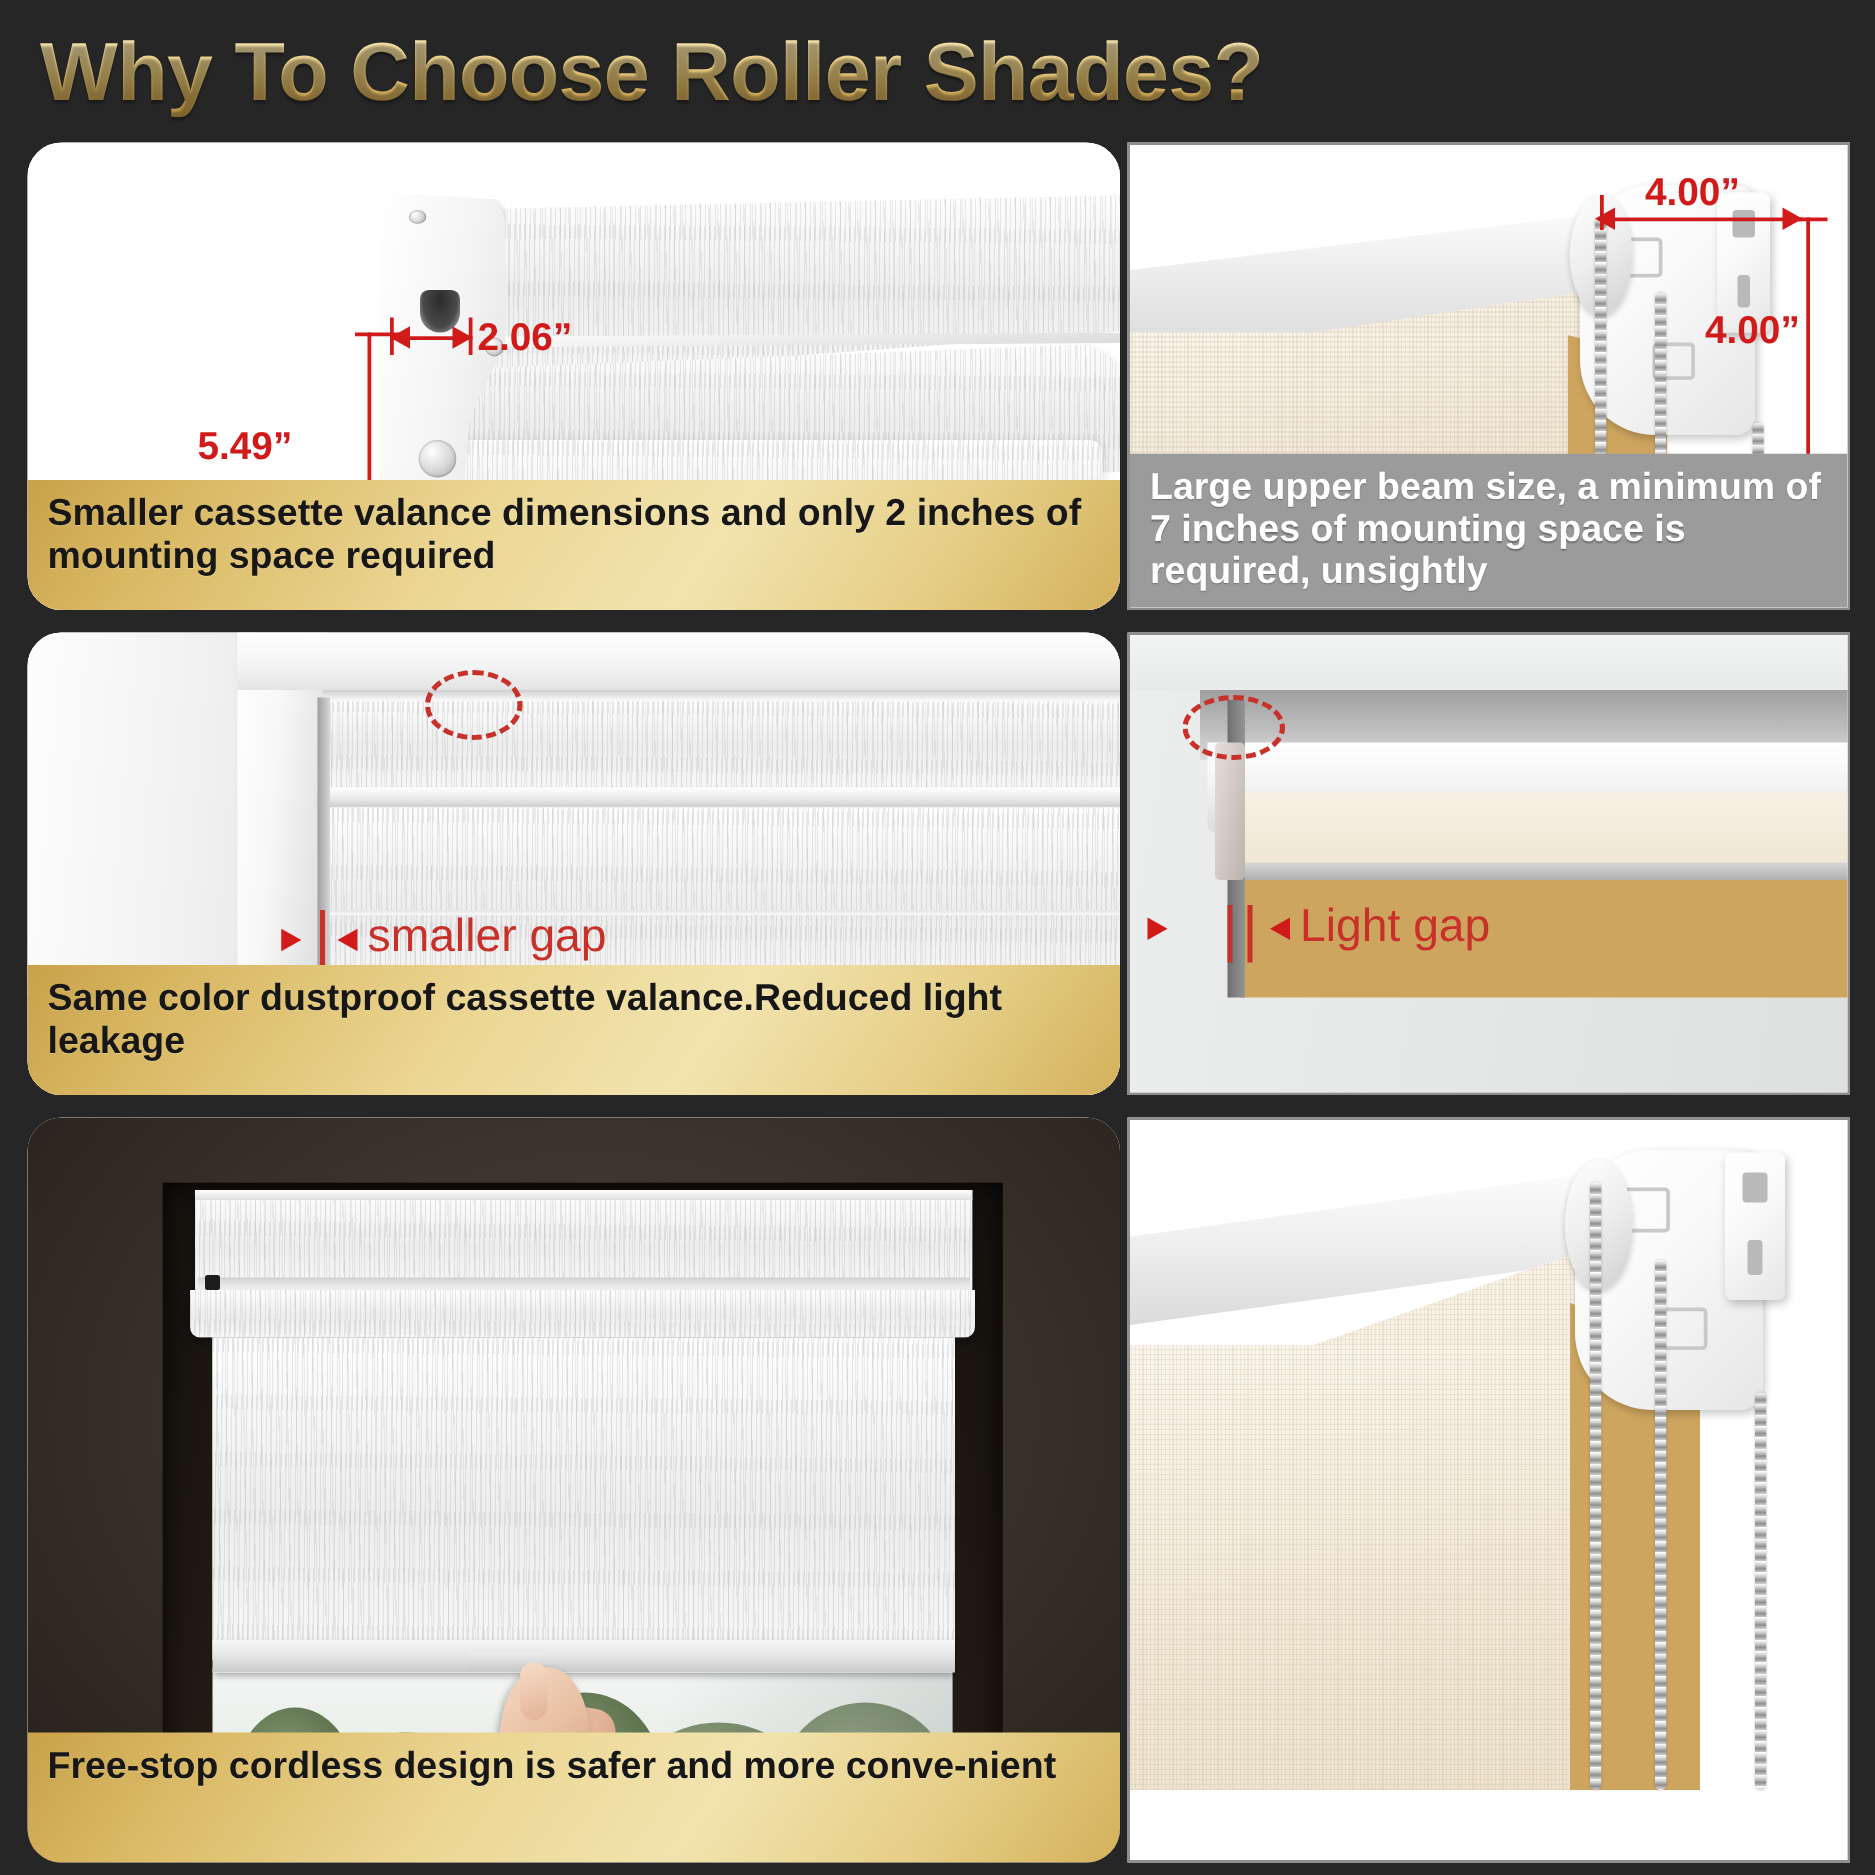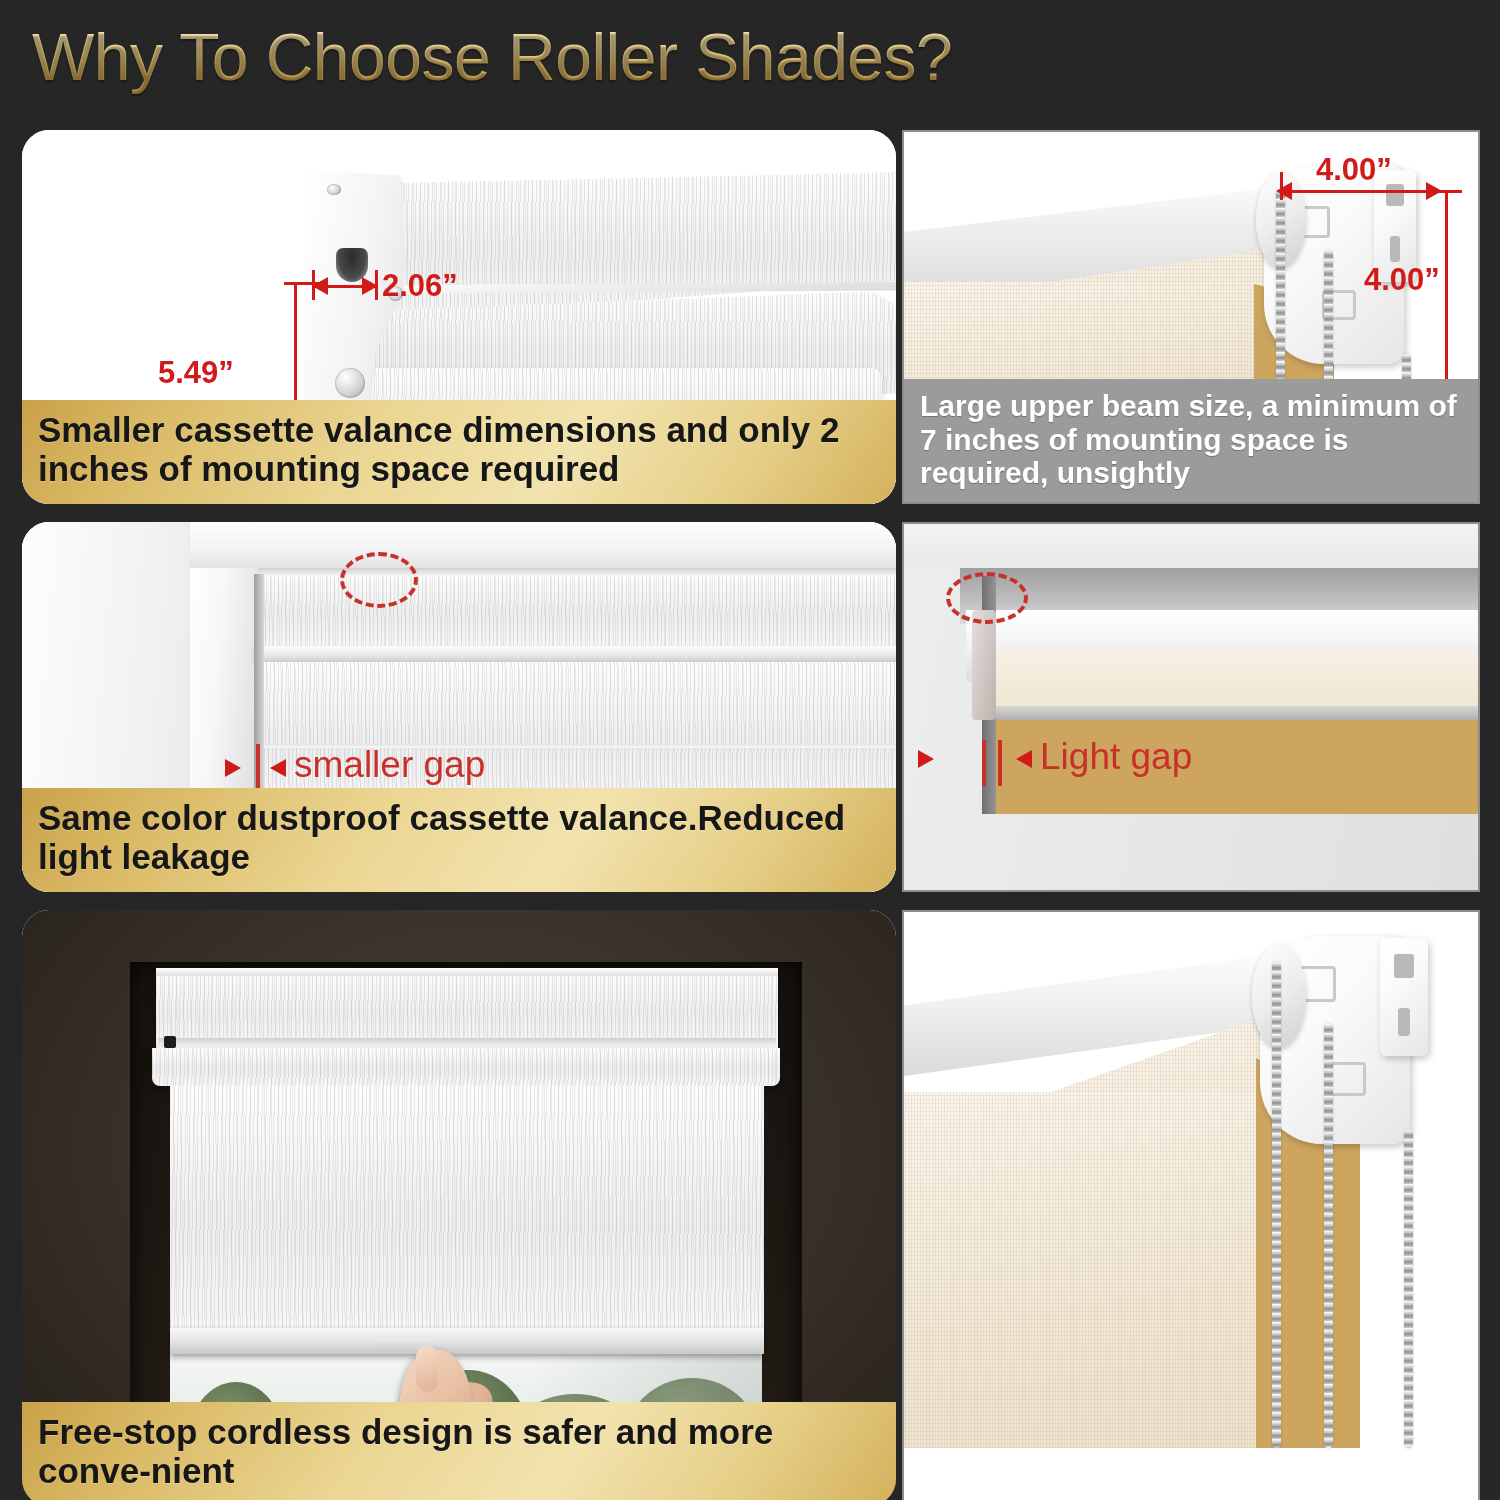--- a/index.html
+++ b/index.html
@@ -16,21 +16,21 @@
   
   #title-bar {
     position: absolute;
     left: 32px;
     top: 18px;
     width: 1400px;
     height: 80px;
   }
   #page-title {
     font-size: 66px;
-    font-weight: normal;
+    font-weight: bold;
     letter-spacing: -0.5px;
     line-height: 78px;
     background: linear-gradient(180deg,
         #FBEEC2 0%,
         #F6E0A4 26%,
         #E7C878 52%,
         #CFA957 74%,
         #BE9443 100%);
     -webkit-background-clip: text;
     background-clip: text;
@@ -40,21 +40,21 @@
     white-space: nowrap;
   }
 
   
   #grid {
     position: absolute;
     left: 0; top: 106px;
     width: 1500px; height: 1394px;
   }
 
-  .panel { position: absolute; overflow: hidden; margin-top: 16px; }
+  .panel { position: absolute; overflow: hidden; }
 
   .panel.left  { left: 22px;  width: 874px; border-radius: 27px; background: #fff; }
   .panel.right { left: 902px; width: 578px; background: #fff; border: 2px solid #8d8d8d; }
 
   .row1 { top: 8px;   height: 374px; }
   .row2 { top: 400px; height: 370px; }
   .row3 { top: 788px; height: 596px; }
 
   .panel-art { position: absolute; inset: 0; overflow: hidden; }
 
@@ -69,21 +69,21 @@
   }
   .caption.gold {
     background: linear-gradient(125deg,
         #C9A14A 0%,
         #D9B863 14%,
         #EBD693 40%,
         #F2E3AE 62%,
         #E5CE86 82%,
         #D4B15C 100%);
     color: #171717;
-    font-size: 35px;
+    font-size: 30px;
     border-bottom-left-radius: 20px;
     border-bottom-right-radius: 20px;
     text-shadow: 0 1px 0 rgba(255,255,255,0.25);
   }
   .caption.gray {
     background: #9b9b9b;
     color: #ffffff;
     font-size: 30px;
     text-shadow: 0 1px 1px rgba(0,0,0,0.28);
   }

